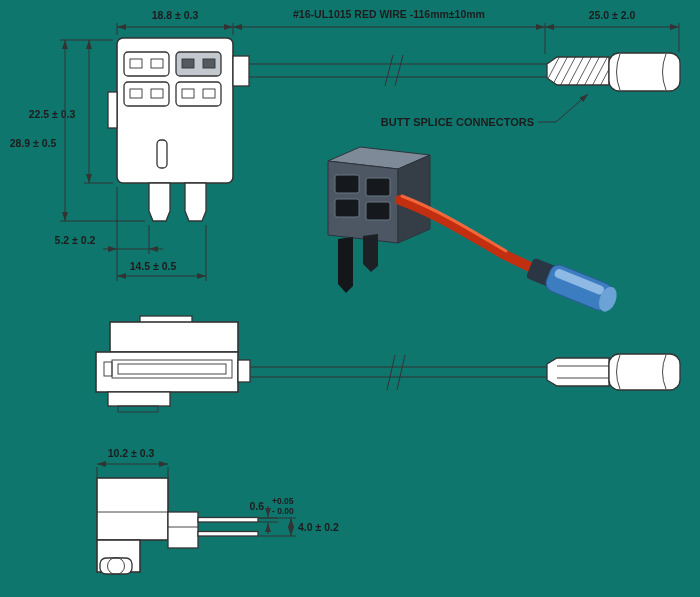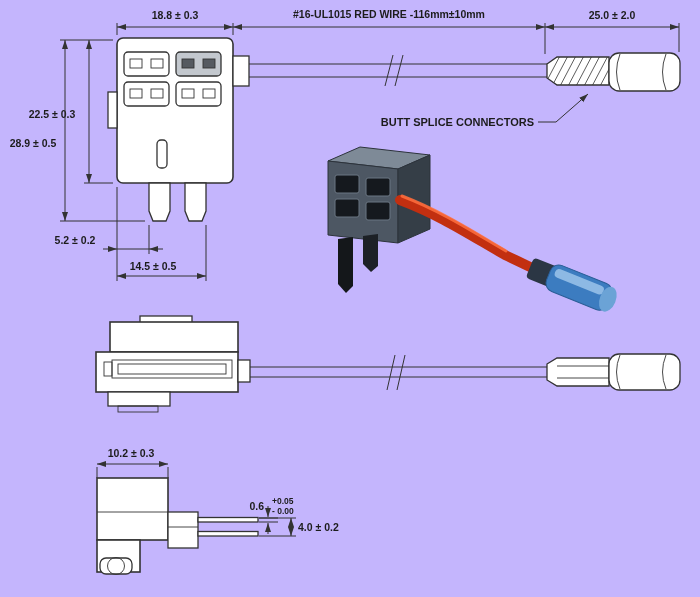--- a/index.html
+++ b/index.html
@@ -1,16 +1,16 @@
 <!DOCTYPE html>
 <html><head>
 <meta charset="utf-8">
 <style>
   html,body{margin:0;padding:0;background:#ffffff;}
-  .page{width:700px;height:597px;position:relative;background:#c4b5fd;overflow:hidden;
+  .page{width:700px;height:597px;position:relative;background:#0f766e;overflow:hidden;
         font-family:"Liberation Sans", sans-serif;}
   svg{display:block;}
   text{font-family:"Liberation Sans", sans-serif;font-weight:bold;fill:#1c1c1c;}
   .dimtxt{font-size:10.5px;}
   .toltxt{font-size:8.5px;}
   .lbltxt{font-size:11px;}
   .ln{stroke:#333333;stroke-width:1;fill:none;}
   .outline{stroke:#333333;stroke-width:1.6;fill:#ffffff;}
   .outline2{stroke:#333333;stroke-width:1.3;fill:#ffffff;}
   .thin{stroke:#333333;stroke-width:0.9;fill:none;}

